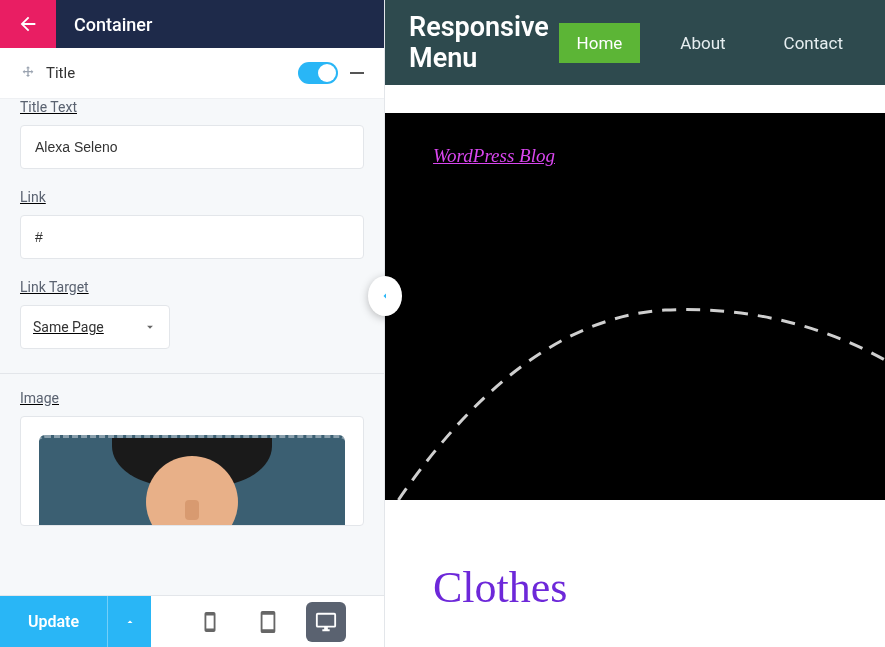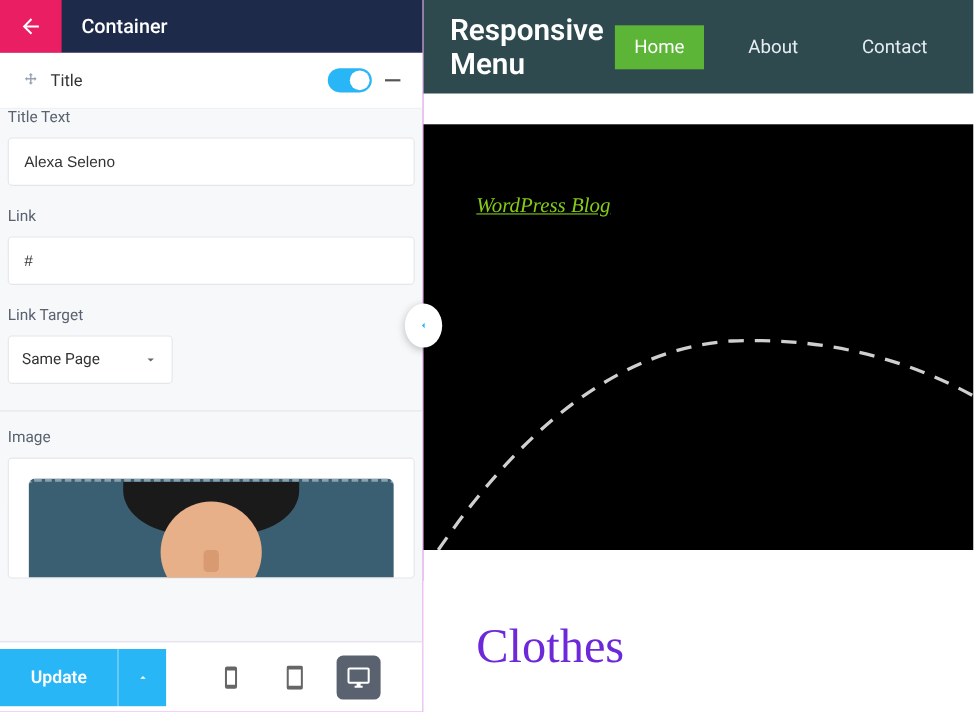--- a/index.html
+++ b/index.html
@@ -1,19 +1,19 @@
 <!DOCTYPE html>
 <html><head>
 <meta charset="utf-8">
 <style>
   * { box-sizing: border-box; margin: 0; padding: 0; }
   body { font-family: -apple-system, BlinkMacSystemFont, "Segoe UI", Roboto, sans-serif; width: 885px; height: 647px; overflow: hidden; display: flex; background: #fff; }
   
   
-  .left-panel { width: 385px; height: 647px; display: flex; flex-direction: column; background: #d946ef; border-right: 1px solid #e3e6ea; }
+  .left-panel { width: 385px; height: 647px; display: flex; flex-direction: column; background: #22c55e; border-right: 1px solid #e3e6ea; }
   
   .header { height: 48px; background: #1e2a4a; display: flex; align-items: center; color: #fff; }
   .back-btn { width: 56px; height: 48px; background: #e91e63; display: flex; align-items: center; justify-content: center; cursor: pointer; }
   .back-btn svg { width: 22px; height: 22px; fill: #fff; }
   .header-title { font-size: 18px; font-weight: 500; padding-left: 18px; }
   
   .section-row { display: flex; align-items: center; padding: 14px 20px; background: #fff; border-bottom: 1px solid #eef0f3; }
   .drag { width: 16px; height: 16px; margin-right: 10px; display:flex; align-items:center; justify-content:center; cursor:grab; }
   .drag svg { width:16px; height:16px; fill:#9aa3b0; }
   .section-title { font-size: 15px; color: #333; flex: 1; }
@@ -21,35 +21,35 @@
   .toggle::after { content:""; position:absolute; width:18px; height:18px; background:#fff; border-radius:50%; top:2px; right:2px; }
   .minus { width:14px; height:2px; background:#555; cursor:pointer; }
   
   .scroll { flex:1; overflow-y:auto; background:#f6f8fa; }
   
   .tabs { display:flex; justify-content:center; padding: 28px 0 20px; }
   .tab-pill { width: 220px; height: 42px; border-radius: 21px; background:#1e2a4a; display:flex; overflow:hidden; }
   .tab { flex:1; display:flex; align-items:center; justify-content:center; font-size:14px; font-weight:600; color:#fff; cursor:pointer; }
   .tab.active { background:#29b6f6; }
   
-  .field-group { padding: 0 7px 20px; }
+  .field-group { padding: 0 20px 20px; text-decoration: underline; }
   .field-label { font-size: 14px; color:#5a6270; margin-bottom:10px; }
   .text-input { width:100%; height:44px; border:1px solid #e3e6ea; border-radius:4px; background:#fff; padding:0 14px; font-size:14px; color:#333; }
   .select-wrap { width: 150px; height:44px; border:1px solid #e3e6ea; border-radius:4px; background:#fff; display:flex; align-items:center; padding:0 12px; justify-content:space-between; cursor:pointer; }
   .select-wrap span { font-size:14px; color:#333; }
   .select-wrap svg { width:14px; height:14px; fill:#666; }
   .divider { height:1px; background:#e3e6ea; margin: 4px 0 16px; }
   
   .image-box { background:#fff; border:1px solid #e3e6ea; border-radius:4px; padding:18px 18px 0 18px; }
   .avatar-img { width: 100%; height: 90px; background:#3b5f72; border-top-left-radius:6px; border-top-right-radius:6px; position:relative; overflow:hidden; border-top:3px dashed #8aa0ad; }
   .avatar-head { position:absolute; left:50%; transform:translateX(-50%); top:18px; width:92px; height:92px; border-radius:50%; background:#e8b088; }
   .avatar-hair { position:absolute; left:50%; transform:translateX(-50%); top:0; width:160px; height:48px; background:#1a1a1a; border-bottom-left-radius:60px 40px; border-bottom-right-radius:60px 40px; }
   .avatar-nose { position:absolute; left:50%; transform:translateX(-50%); top:62px; width:14px; height:20px; background:#d89a70; border-radius:4px; }
   
-  .footer { height: 64px; display:flex; align-items:center; background:#fff; border-top:1px solid #e3e6ea; }
+  .footer { height: 52px; display:flex; align-items:center; background:#fff; border-top:1px solid #e3e6ea; }
   .update-btn { height:52px; background:#29b6f6; color:#fff; font-size:16px; font-weight:600; padding:0 28px; display:flex; align-items:center; cursor:pointer; }
   .caret-btn { width:44px; height:52px; background:#29b6f6; border-left:1px solid rgba(255,255,255,0.35); display:flex; align-items:center; justify-content:center; cursor:pointer; }
   .caret-btn svg { width:12px; height:12px; fill:#fff; }
   .device-group { flex:1; display:flex; align-items:center; justify-content:center; gap:18px; }
   .device { width:40px; height:40px; border-radius:6px; display:flex; align-items:center; justify-content:center; cursor:pointer; }
   .device svg { width:22px; height:22px; fill:#666; }
   .device.active { background:#5a6270; }
   .device.active svg { fill:#fff; }
   
   
@@ -57,21 +57,21 @@
   .collapse-handle { position:absolute; left:-17px; top:276px; width:34px; height:40px; background:#fff; border-radius:50%; box-shadow:0 2px 8px rgba(0,0,0,0.25); display:flex; align-items:center; justify-content:center; cursor:pointer; z-index:10; }
   .collapse-handle svg { width:12px; height:12px; fill:#29b6f6; }
   
   .topbar { height:88px; background:#2e4a4e; display:flex; align-items:center; padding:0 24px; color:#fff; }
   .brand { font-size:27px; font-weight:600; line-height:1.15; flex:1; }
   .nav { display:flex; gap:22px; align-items:flex-end; }
   .nav-item { font-size:17px; color:#e6eef0; padding:10px 18px; cursor:pointer; }
   .nav-item.active { background:#5cb536; color:#fff; }
   
   .hero { background:#000; height:400px; position:relative; overflow:hidden; }
-  .hero-link { position:absolute; top:64px; left:48px; color:#84cc16; font-style:italic; font-size:19px; text-decoration:underline; font-family: Georgia, serif; cursor:pointer; }
+  .hero-link { position:absolute; top:32px; left:48px; color:#d946ef; font-style:italic; font-size:19px; text-decoration:underline; font-family: Georgia, serif; cursor:pointer; }
   .curve { position:absolute; bottom:-40px; left:0; width:100%; height:260px; }
   
   .content { background:#fff; flex:1; padding:34px 48px; }
   .content h1 { font-family: Georgia, 'Times New Roman', serif; font-weight:400; font-size:44px; color:#6d28d9; }
 </style>
 </head>
 <body>
 
 <div class="left-panel">
   <div class="header">

